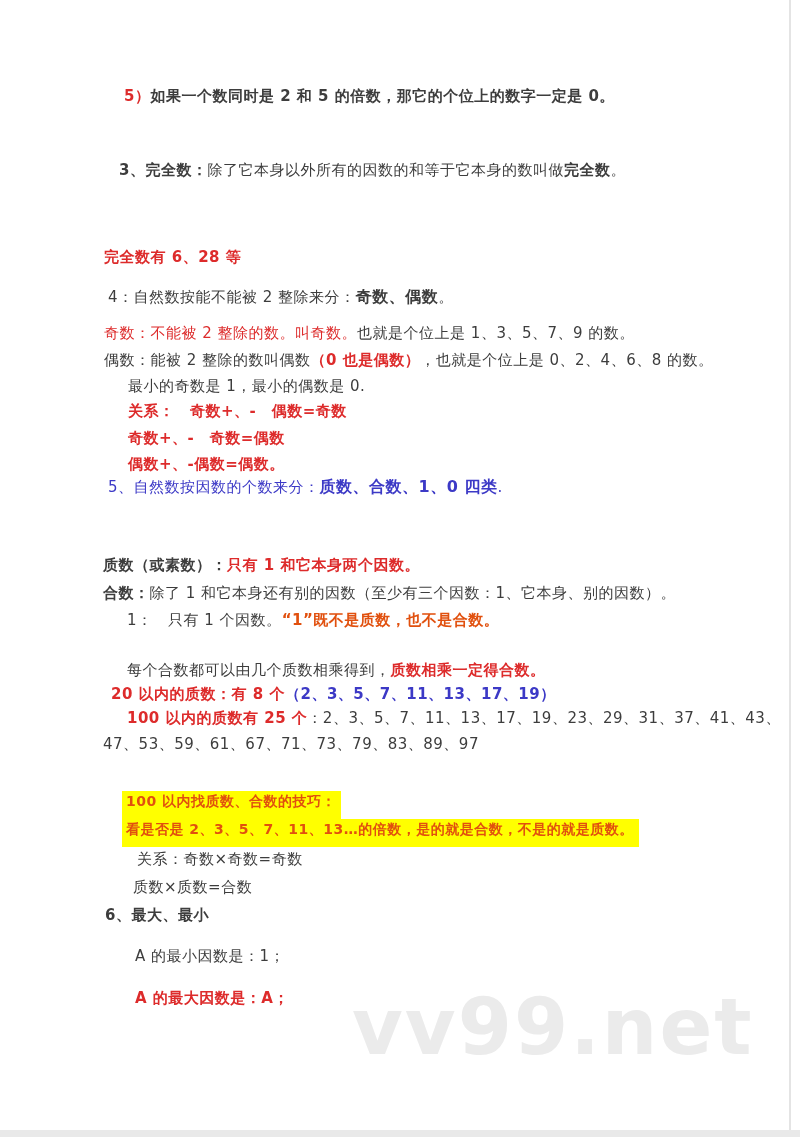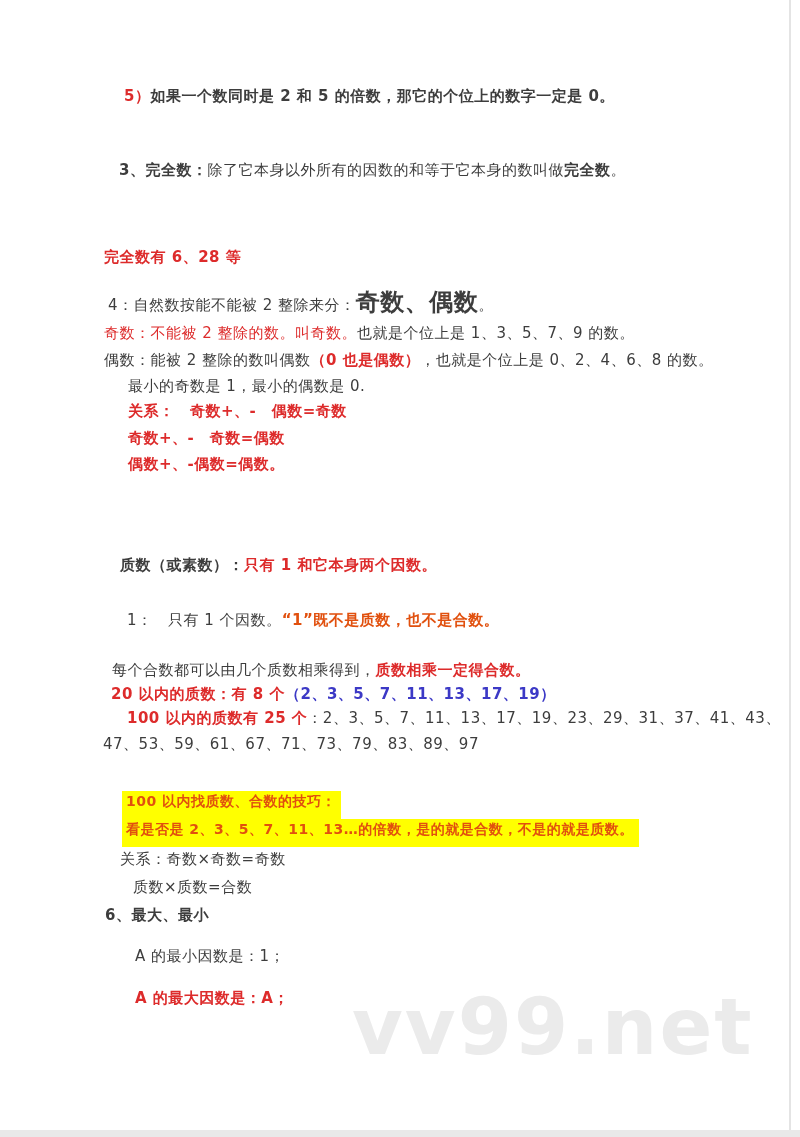--- a/index.html
+++ b/index.html
@@ -5,21 +5,21 @@
   html,body{margin:0;padding:0;background:#ffffff;}
   body{width:800px;height:1137px;overflow:hidden;
        font-family:"DejaVu Sans","Liberation Sans",sans-serif;}
   .page{position:relative;width:800px;height:1137px;background:#fff;}
   .line{position:absolute;font-size:15px;color:var(--body);
         line-height:1.45;white-space:nowrap;letter-spacing:0.5px;}
   .b{font-weight:bold;}
   .red{color:var(--red);}
   .blue{color:var(--blue);}
   .orange{color:var(--orange);}
-  .big{font-size:24px;}
+  .big{font-size:16px;}
   .sm{font-size:14px;}
   .hl{background:var(--highlight);padding:2px 5px 10px 4px;}
   .watermark{position:absolute;left:352px;top:982px;
              font-size:78px;font-weight:bold;color:var(--watermark);
              letter-spacing:2px;white-space:nowrap;}
   .right-edge{position:absolute;top:0;left:789px;width:2px;height:1131px;
               background:#e4e4e4;}
   .bottom-edge{position:absolute;left:0;top:1130px;width:800px;height:7px;
                background:#e9e9e9;}
 </style>
@@ -62,32 +62,38 @@
   </div>
 
   <div class="line red b" style="top:428px;left:128px">
     <span>奇数+、-　奇数=偶数</span>
   </div>
 
   <div class="line red b" style="top:454px;left:128px">
     <span>偶数+、-偶数=偶数。</span>
   </div>
 
+  <div class="line blue" style="top:475px;left:108px">
+    <span>5、自然数按因数的个数来分：</span><span class="b big">质数、合数、1、0 四类</span><span>.</span>
+  </div>
 
-  <div class="line" style="top:555px;left:120px">
+  <div class="line" style="top:555px;left:103px">
     <span class="b">质数（或素数）：</span><span class="red b">只有 1 和它本身两个因数。</span>
   </div>
 
+  <div class="line" style="top:583px;left:103px">
+    <span class="b">合数：</span><span>除了 1 和它本身还有别的因数（至少有三个因数：1、它本身、别的因数）。</span>
+  </div>
 
   <div class="line" style="top:610px;left:127px">
     <span>1：　只有 1 个因数。</span><span class="orange b">“1”既不是质数，也不是合数。</span>
   </div>
 
 
-  <div class="line" style="top:660px;left:112px">
+  <div class="line" style="top:660px;left:127px">
     <span>每个合数都可以由几个质数相乘得到，</span><span class="red b">质数相乘一定得合数。</span>
   </div>
 
   <div class="line" style="top:684px;left:111px">
     <span class="red b">20 以内的质数：有 8 个</span><span class="blue b">（2、3、5、7、11、13、17、19）</span>
   </div>
 
   <div class="line" style="top:708px;left:127px">
     <span class="red b">100 以内的质数有 25 个</span><span>：2、3、5、7、11、13、17、19、23、29、31、37、41、43、</span>
   </div>
@@ -97,21 +103,21 @@
   </div>
 
   <div class="line sm" style="top:791px;left:122px">
     <span class="hl orange b">100 以内找质数、合数的技巧：</span>
   </div>
 
   <div class="line sm" style="top:819px;left:122px">
     <span class="hl orange b">看是否是 2、3、5、7、11、13…的倍数，是的就是合数，不是的就是质数。</span>
   </div>
 
-  <div class="line" style="top:849px;left:120px">
+  <div class="line" style="top:849px;left:137px">
     <span>关系：奇数×奇数=奇数</span>
   </div>
 
   <div class="line" style="top:877px;left:133px">
     <span>质数×质数=合数</span>
   </div>
 
   <div class="line b" style="top:905px;left:105px">
     <span>6、最大、最小</span>
   </div>

